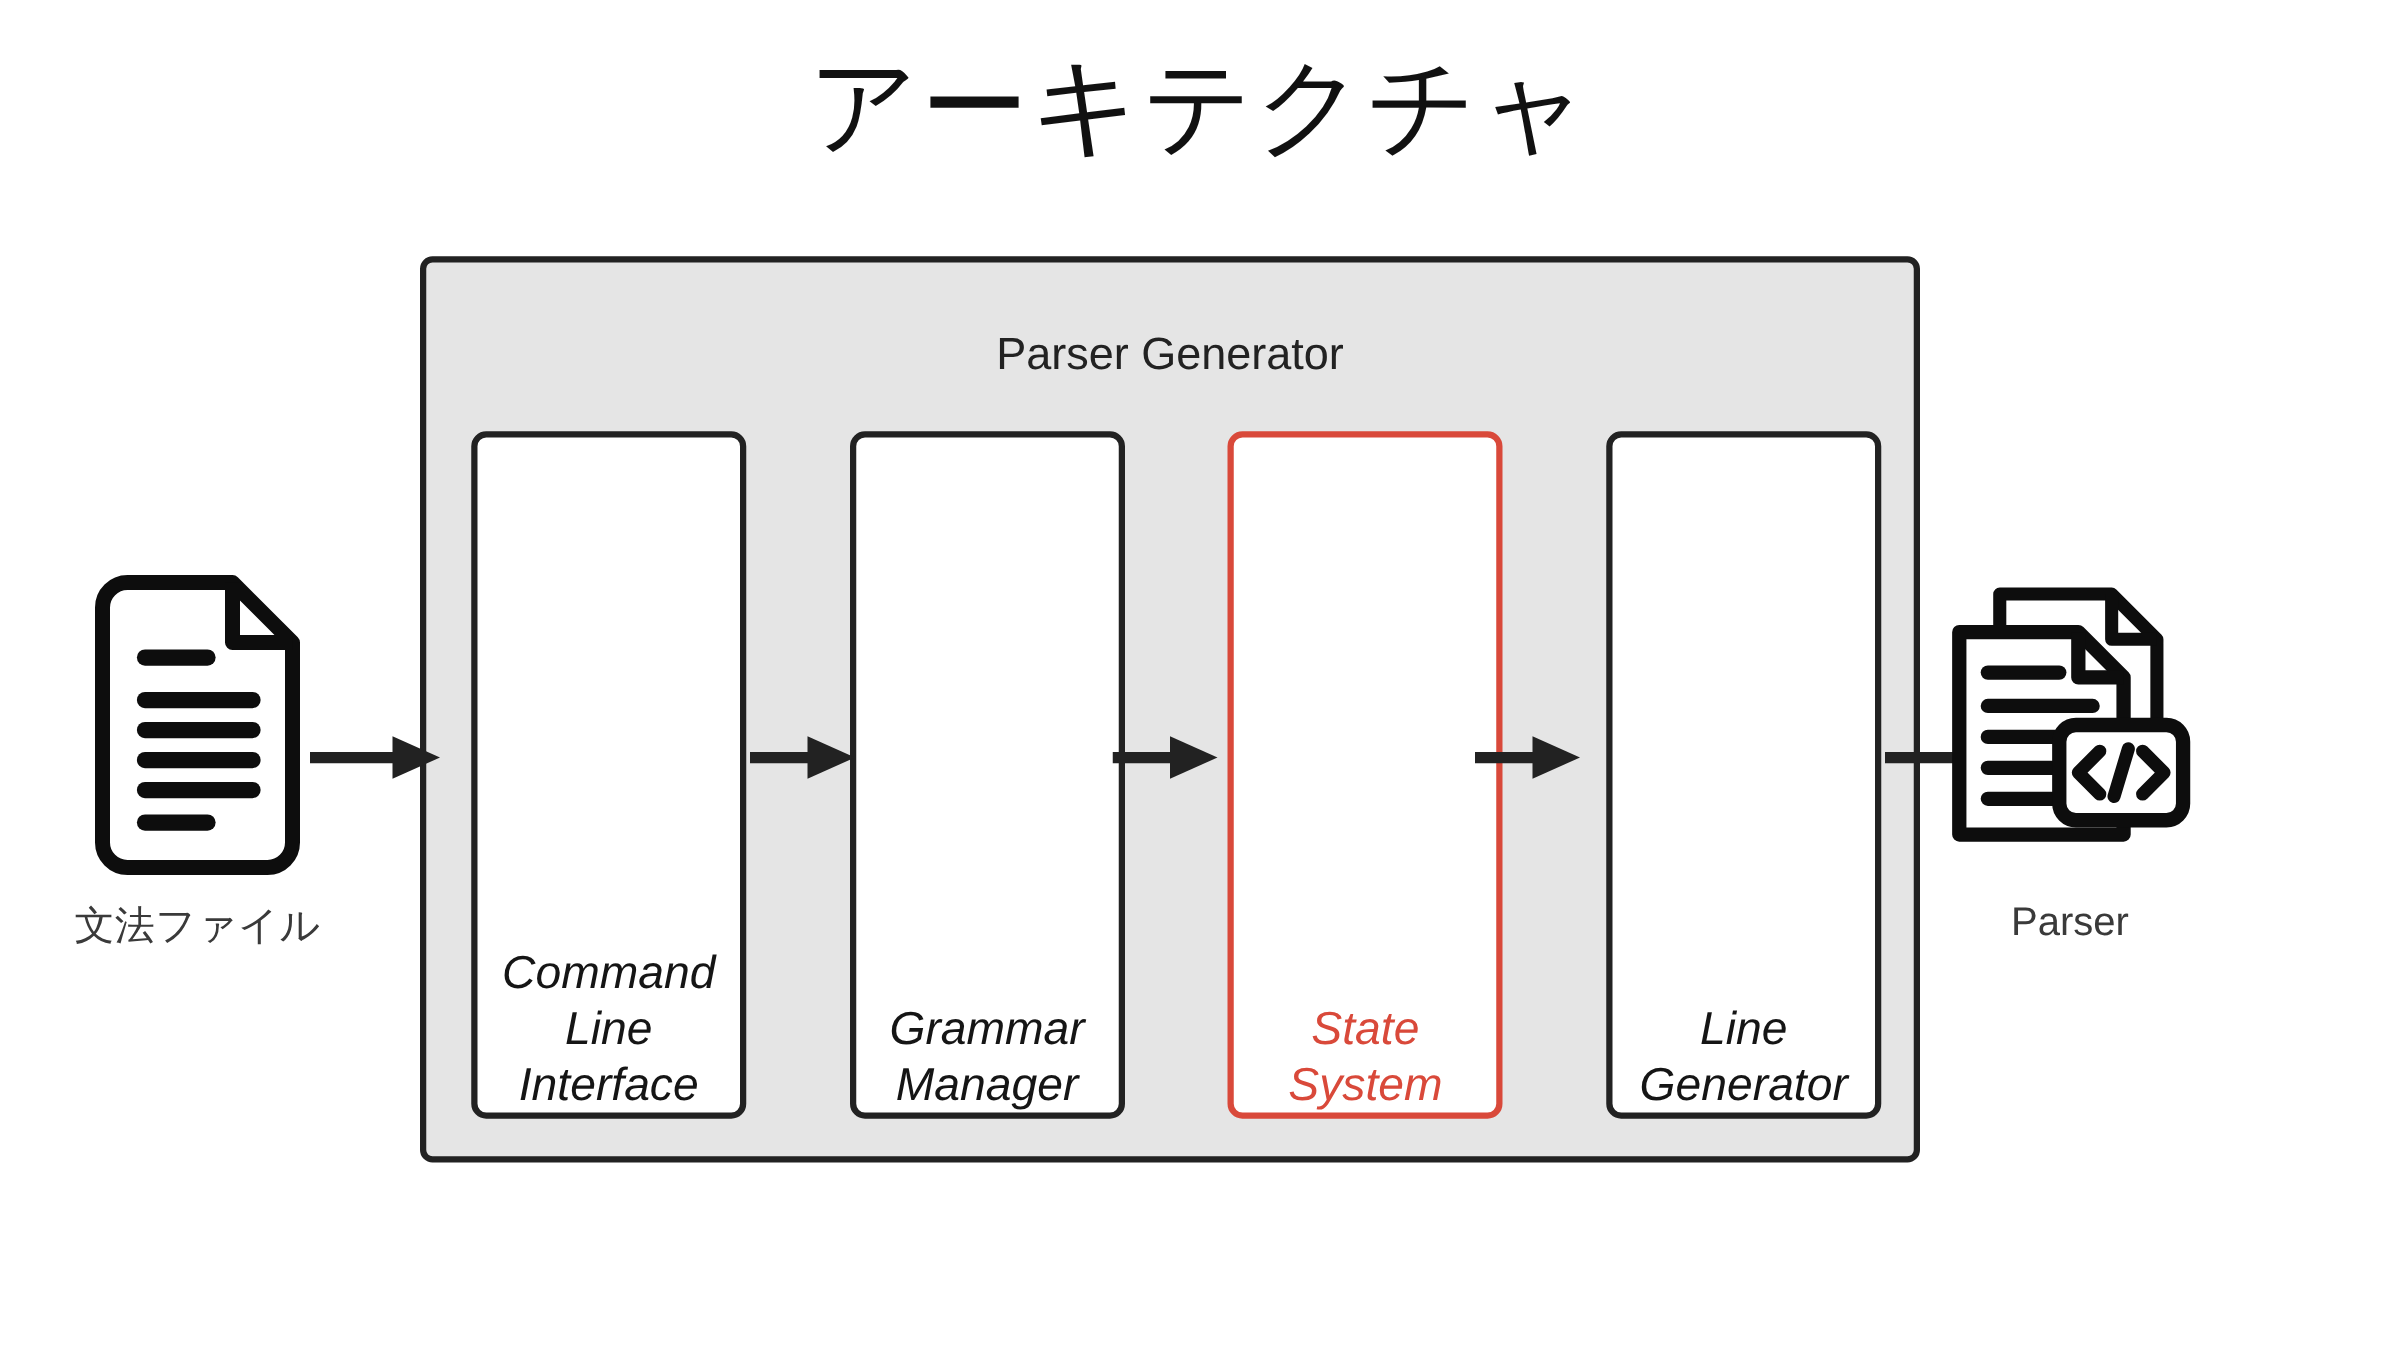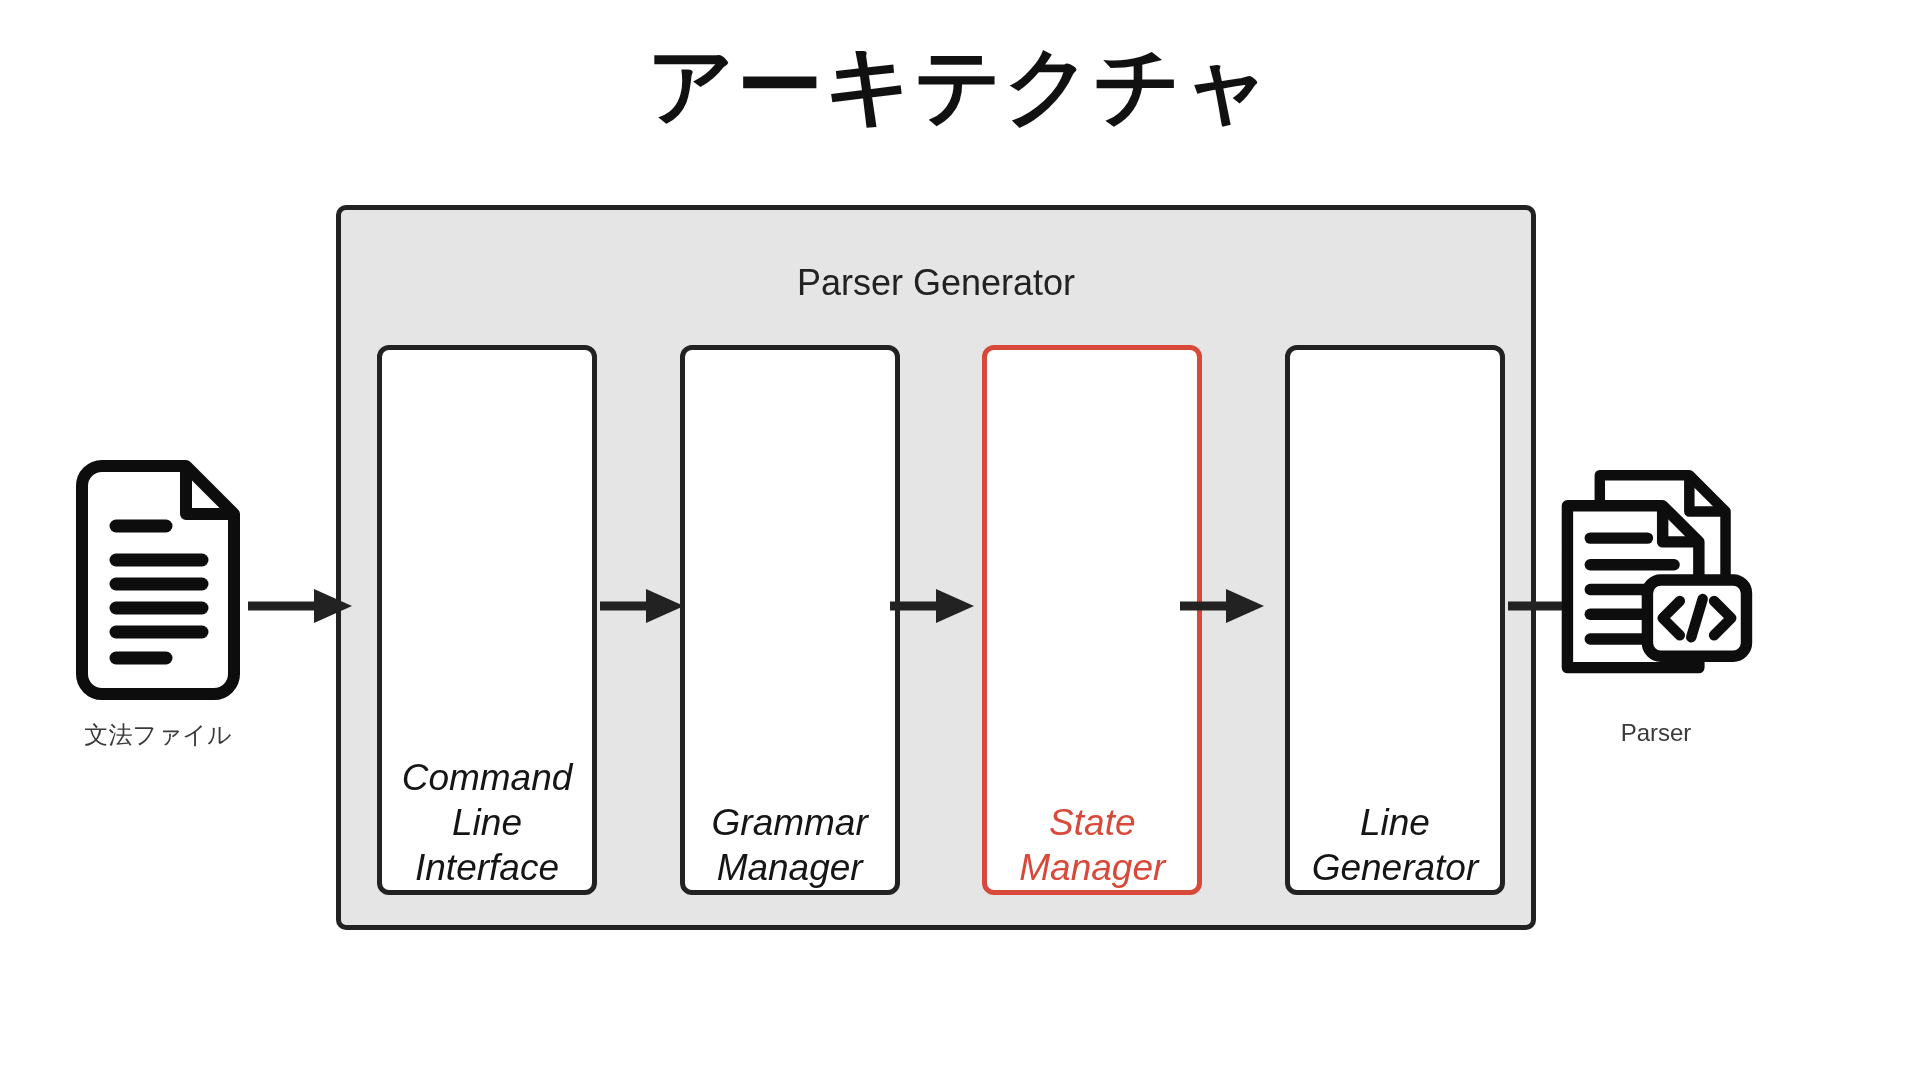--- a/index.html
+++ b/index.html
@@ -18,21 +18,21 @@
 
   
   #diagram-title {
     position: absolute;
     left: 0;
     top: 38px;
     width: 1920px;
     text-align: center;
     font-size: 86px;
     line-height: 1.1;
-    font-weight: 700;
+    font-weight: 400;
     letter-spacing: 0.02em;
     color: #111111;
     white-space: nowrap;
   }
 
   
   #parser-generator-container {
     position: absolute;
     left: 336px;
     top: 205px;
@@ -125,21 +125,21 @@
 
   .endpoint-icon {
     width: 200px;
     height: 250px;
     display: flex;
     align-items: center;
     justify-content: center;
   }
   .endpoint-label {
     margin-top: 14px;
-    font-size: 24px;
+    font-size: 32px;
     color: #3a3a3a;
     white-space: nowrap;
     text-align: center;
   }
   .endpoint-label.jp { letter-spacing: 0.01em; }
 </style>
 </head>
 <body>
 
 <div id="diagram-title">アーキテクチャ</div>
@@ -156,21 +156,21 @@
 Interface</span>
     </div>
 
     <div class="stage-box">
       <span class="stage-label">Grammar
 Manager</span>
     </div>
 
     <div class="stage-box accent">
       <span class="stage-label">State
-Manager</span>
+System</span>
     </div>
 
     <div class="stage-box">
       <span class="stage-label">Line
 Generator</span>
     </div>
 
   </div>
 </div>
 

